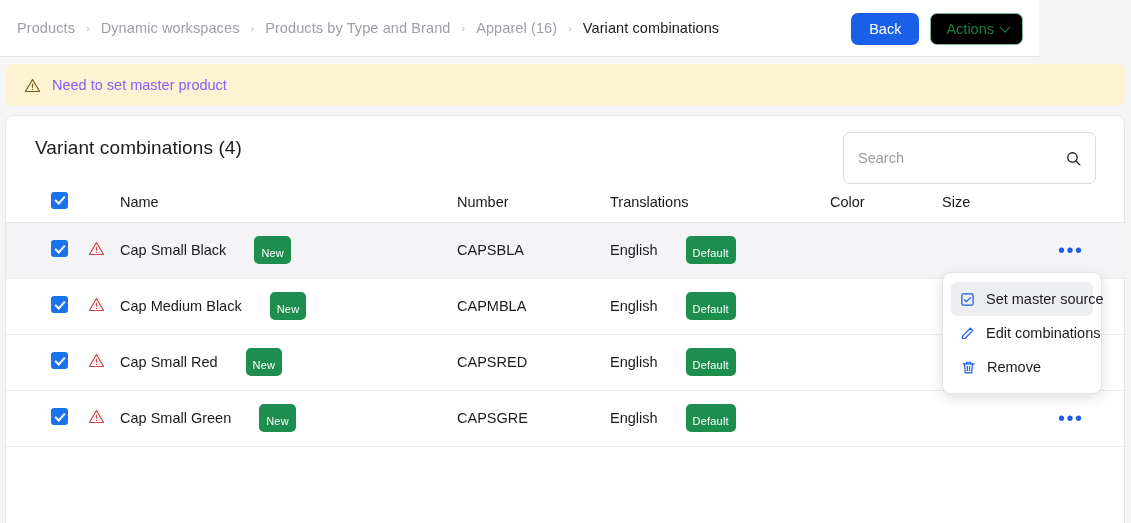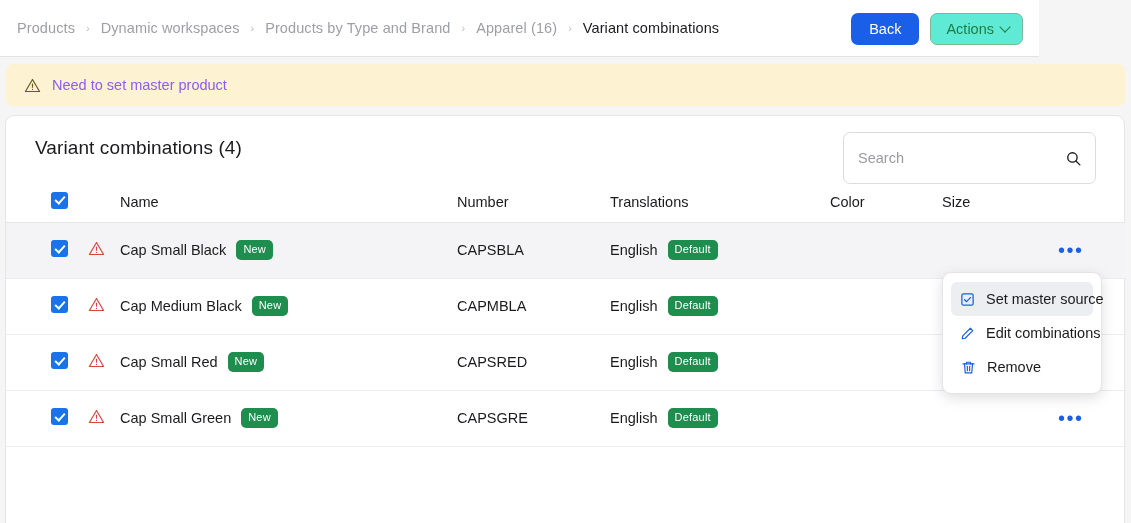--- a/index.html
+++ b/index.html
@@ -45,21 +45,21 @@
     color: #fff;
     border: none;
     border-radius: 7px;
     height: 32px;
     padding: 0 18px;
     font-size: 14.5px;
     font-family: inherit;
     cursor: pointer;
   }
   .btn-actions {
-    background: #5eead4;
+    background: #000000;
     color: #1e7d45;
     border: 1px solid #7cb894;
     border-radius: 7px;
     height: 32px;
     padding: 0 13px 0 15px;
     font-size: 14.5px;
     font-family: inherit;
     cursor: pointer;
     display: flex; align-items: center; gap: 7px;
   }
@@ -172,23 +172,24 @@
     border-bottom: 2px solid #fff;
     transform: rotate(42deg);
   }
 
   .badge {
     display: inline-block;
     background: #1e8e4e;
     color: #fff;
     font-size: 11px;
     line-height: 1;
-    padding: 4px 7px 5px;
+    padding: 12px 7px 5px;
     border-radius: 5px;
     letter-spacing: .2px;
+    margin-left: 18px;
   }
   .trans-cell { display: flex; align-items: center; gap: 10px; }
 
   .dots {
     color: #1a5fe8;
     font-size: 20px;
     letter-spacing: 1.5px;
     line-height: 1;
     cursor: pointer;
     user-select: none;

